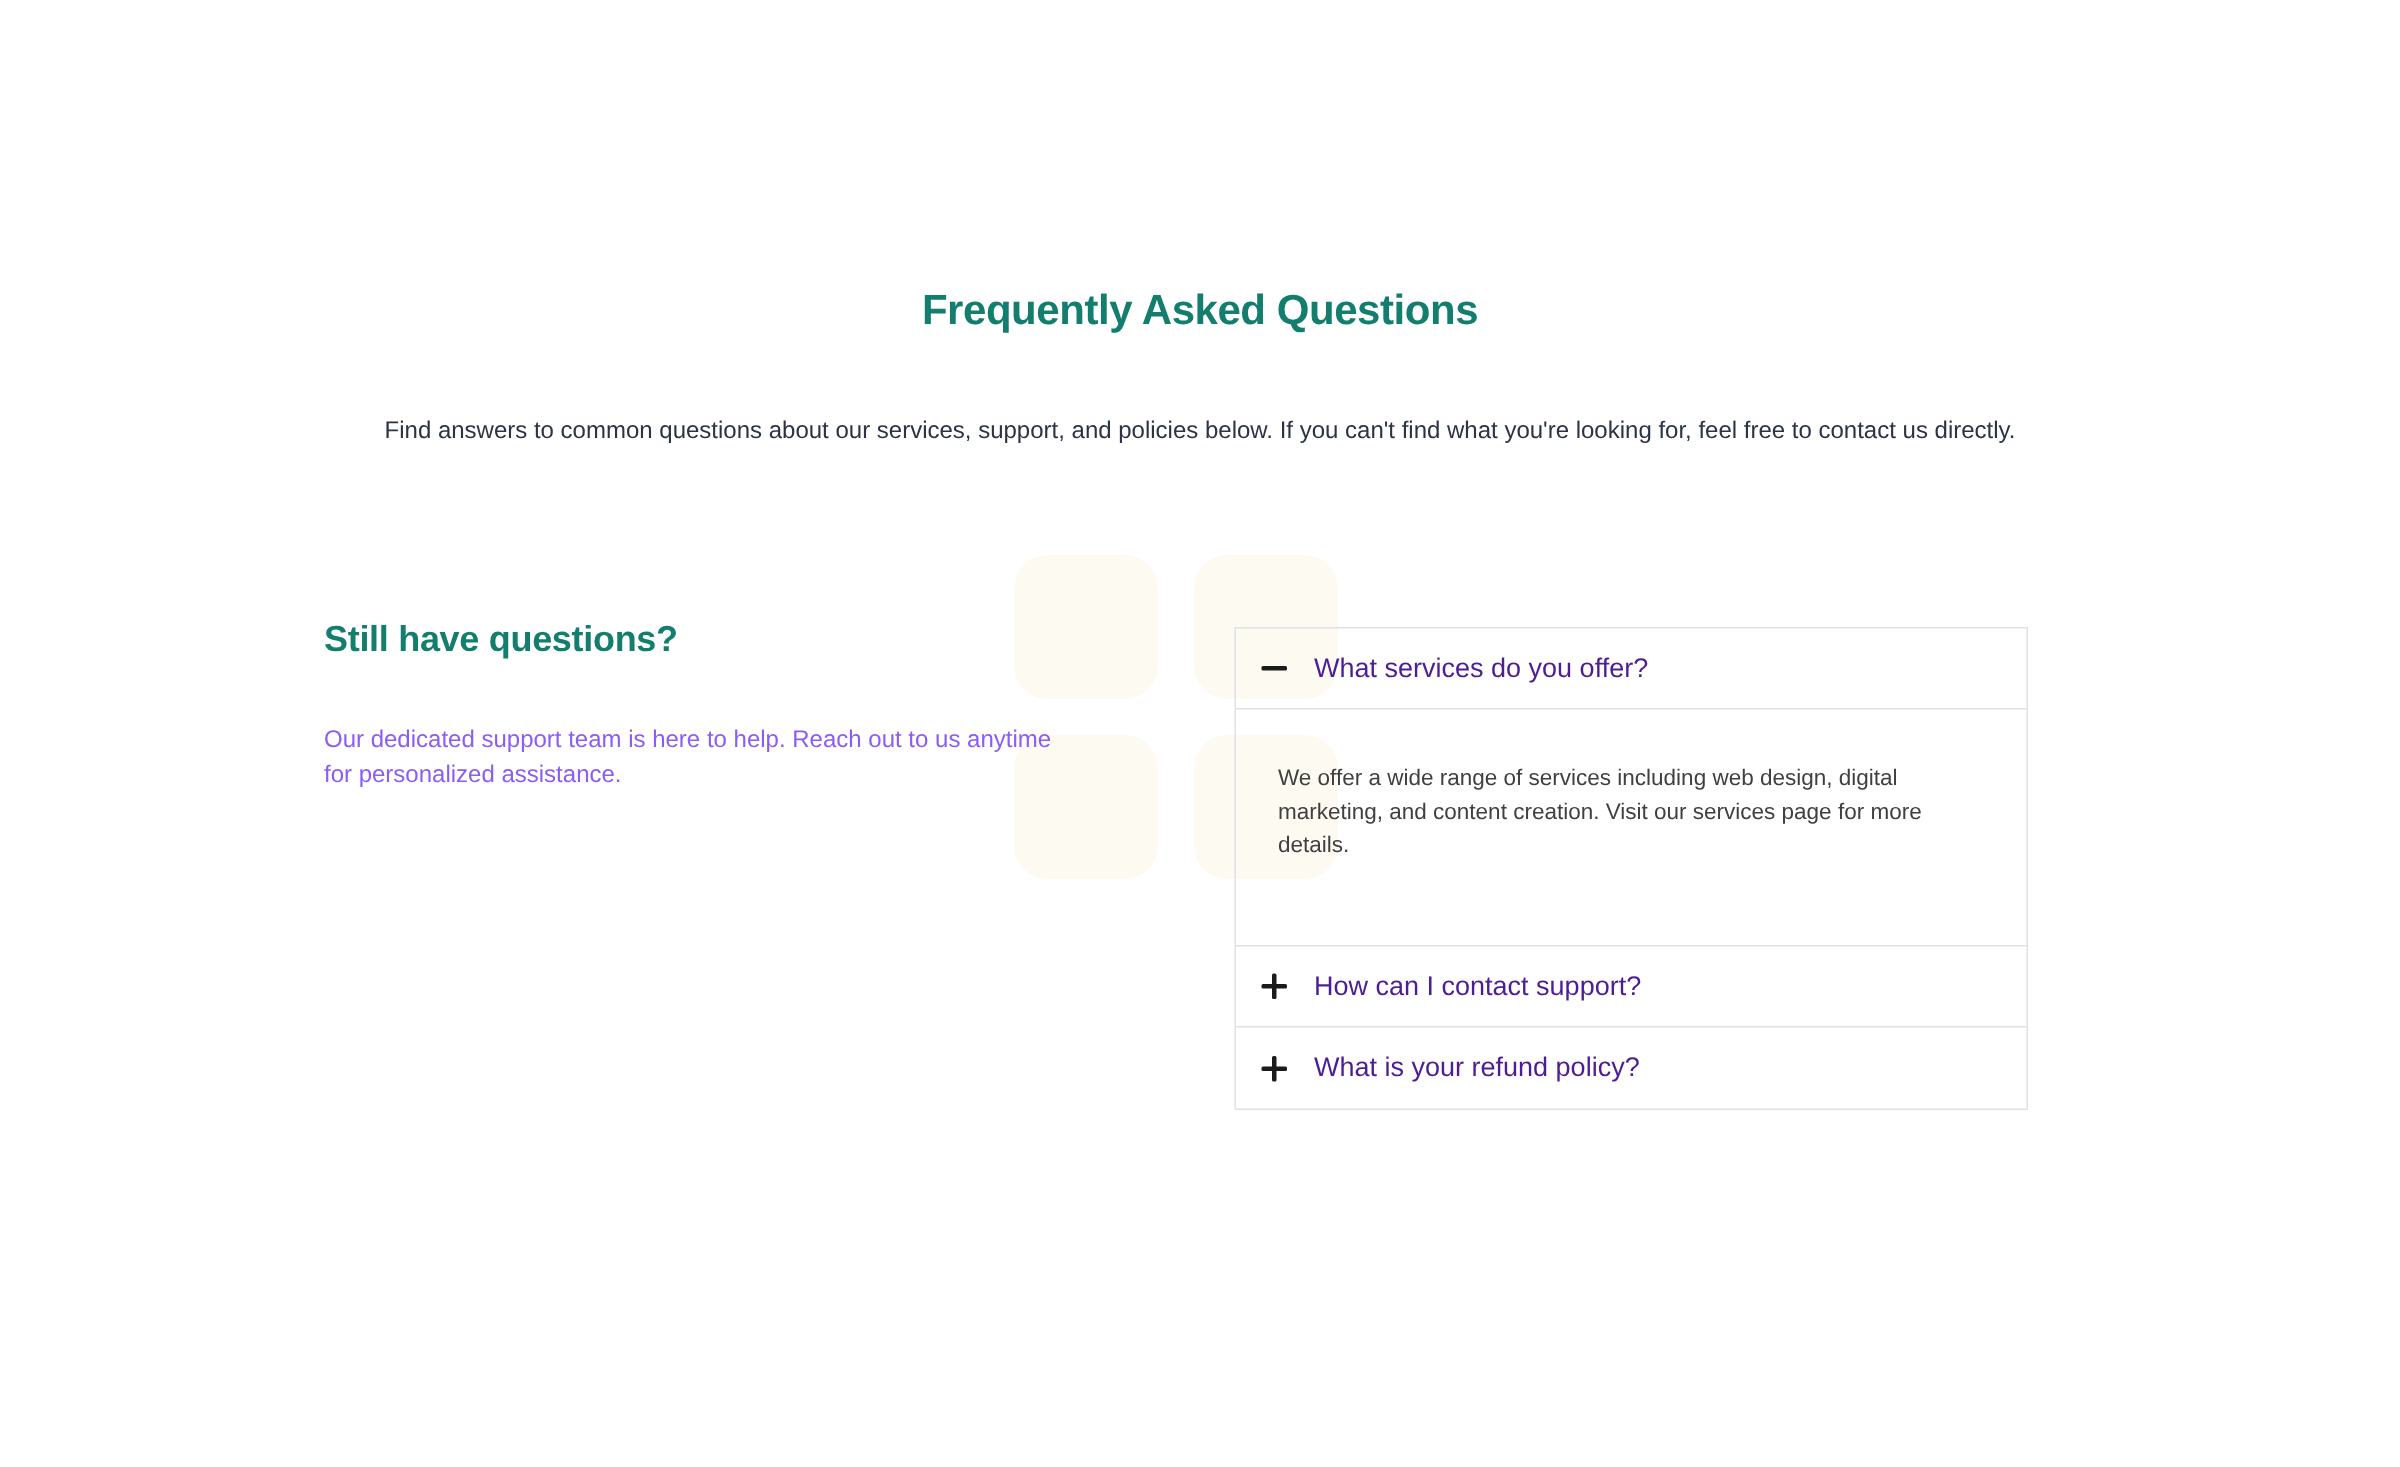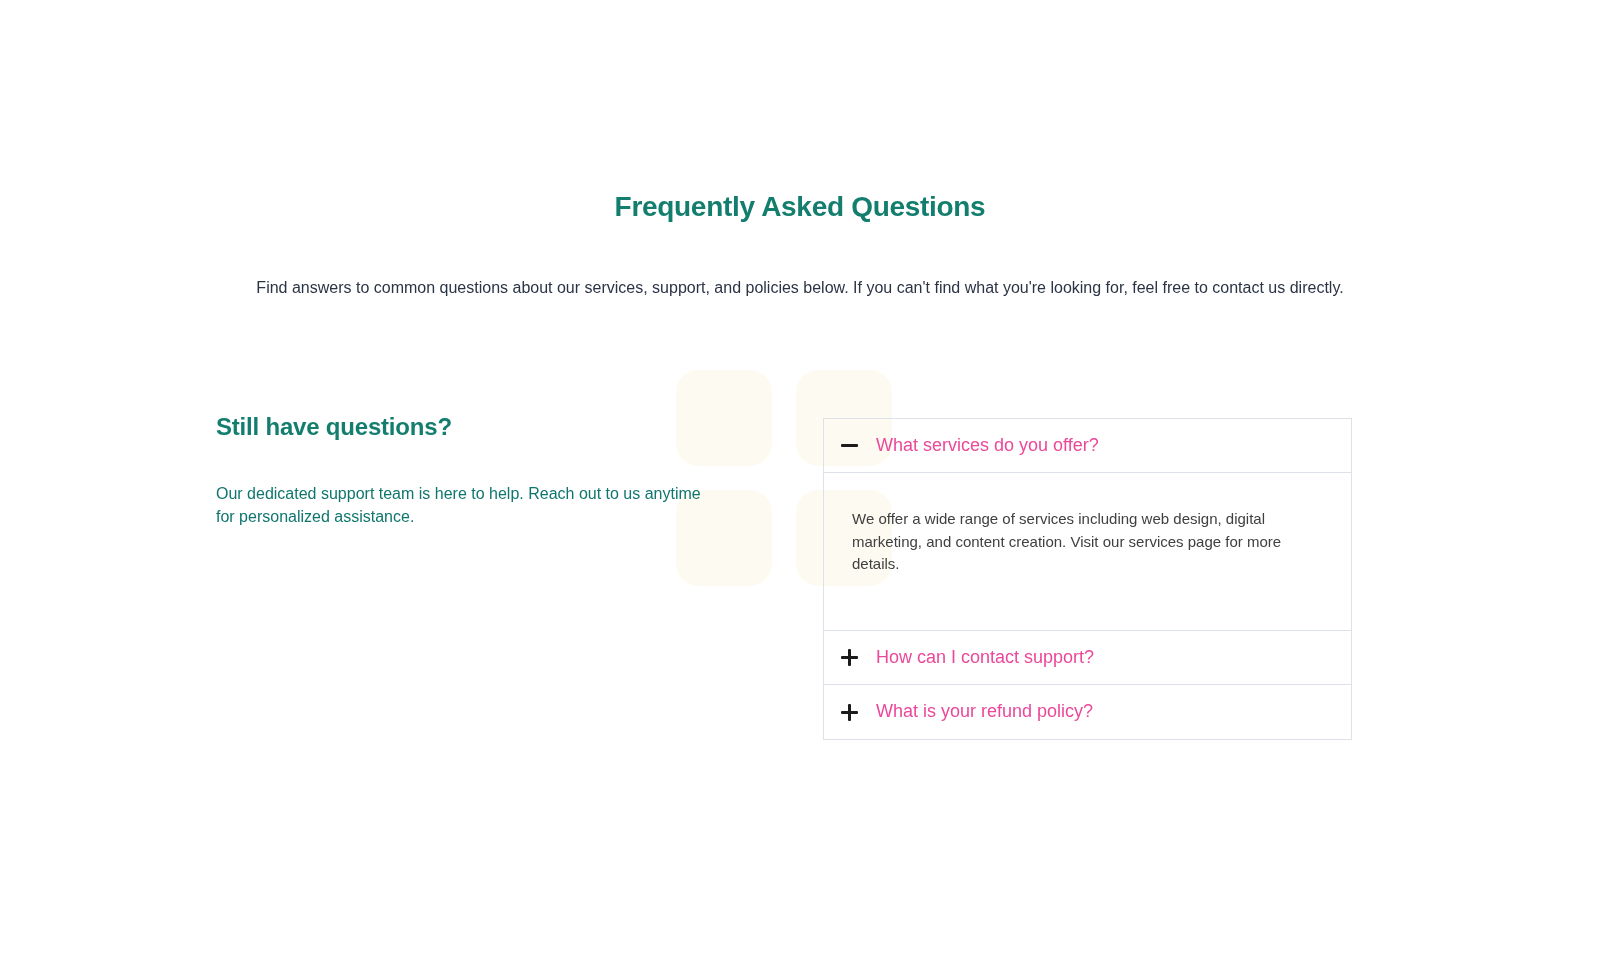--- a/index.html
+++ b/index.html
@@ -93,21 +93,21 @@
     color: #147e6e;
   }
   .left-body {
     margin: 0;
     position: absolute;
     top: 70px;
     left: 0;
     width: 485px;
     font-size: 16px;
     line-height: 1.45;
-    color: #0f766e;
+    color: #8b5cf6;
   }
 
   
   .accordion {
     position: absolute;
     left: 823px;
     top: 58px;
     width: 529px;
     background: transparent;
     border-left: 1px solid #dde1e8;
@@ -153,21 +153,21 @@
     top: 0;
     width: 3px;
     height: 17px;
     background: #1b1b1b;
     border-radius: 1px;
   }
   .acc-question {
     font-size: 18px;
     line-height: 1.3;
     font-weight: 400;
-    color: #ec4899;
+    color: #4c1d95;
   }
   .acc-panel {
     border-top: 1px solid #dde1e8;
     padding: 35px 60px 55px 28px;
   }
   .acc-answer {
     margin: 0;
     font-size: 15px;
     line-height: 1.48;
     color: #404040;

